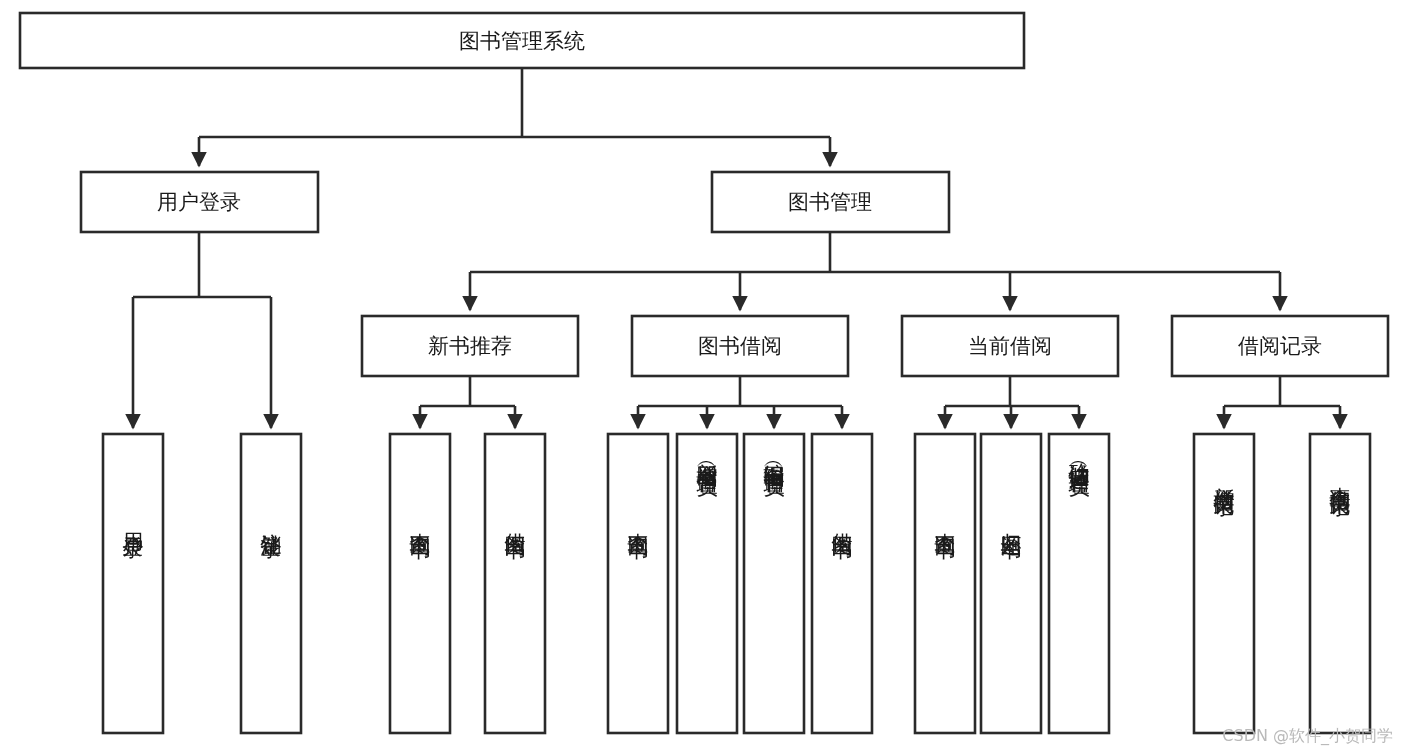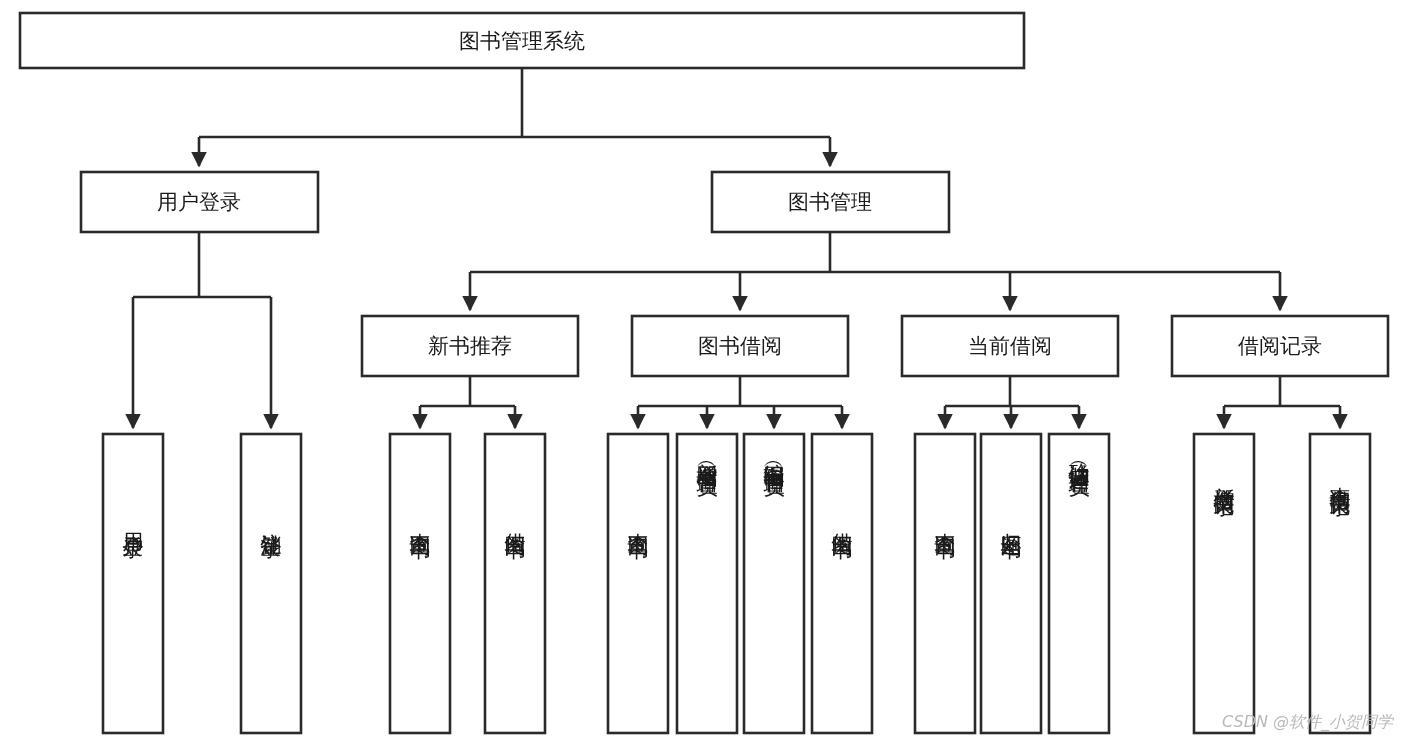--- a/index.html
+++ b/index.html
@@ -50,27 +50,26 @@
     stroke: #2a2a2a;
     stroke-width: 2.6;
     fill: none;
   }
   .arrow-head {
     fill: #2a2a2a;
   }
   .watermark {
     position: absolute;
     right: 12px;
-    bottom: 14px;
+    bottom: 0;
     font-family: "DejaVu Sans", "Liberation Sans", sans-serif;
     font-size: 16px;
     color: #b9b9b9;
     white-space: nowrap;
     user-select: none;
-    font-style: italic;
   }
 </style>
 </head>
 <body>
 
 <div id="diagram-root">
 
   <svg id="flow" viewBox="0 0 1405 747">
     <defs>
       <marker id="arrow" viewBox="0 0 10 10" refX="9" refY="5" markerWidth="6" markerHeight="6" orient="auto-start-reverse">

